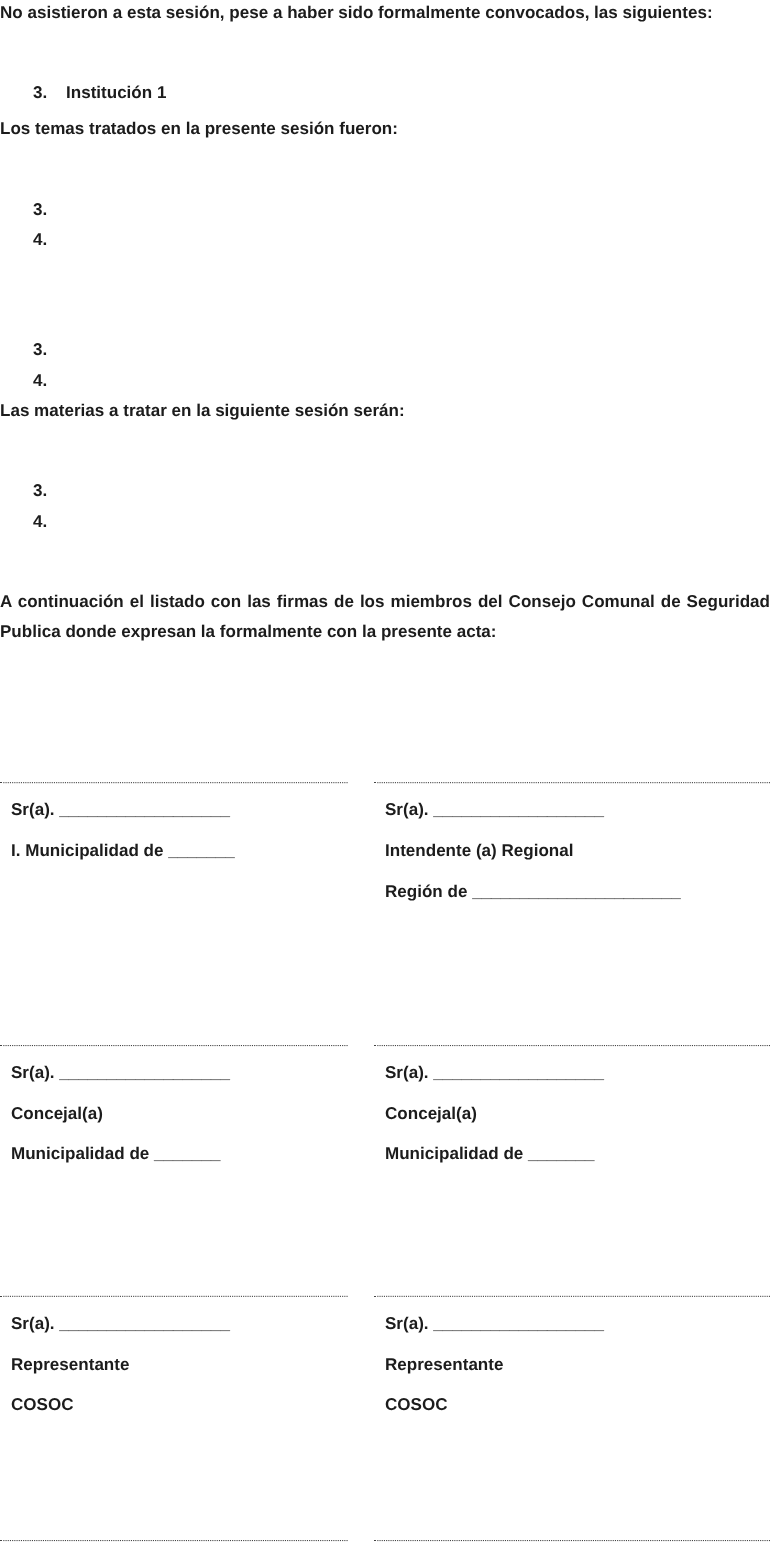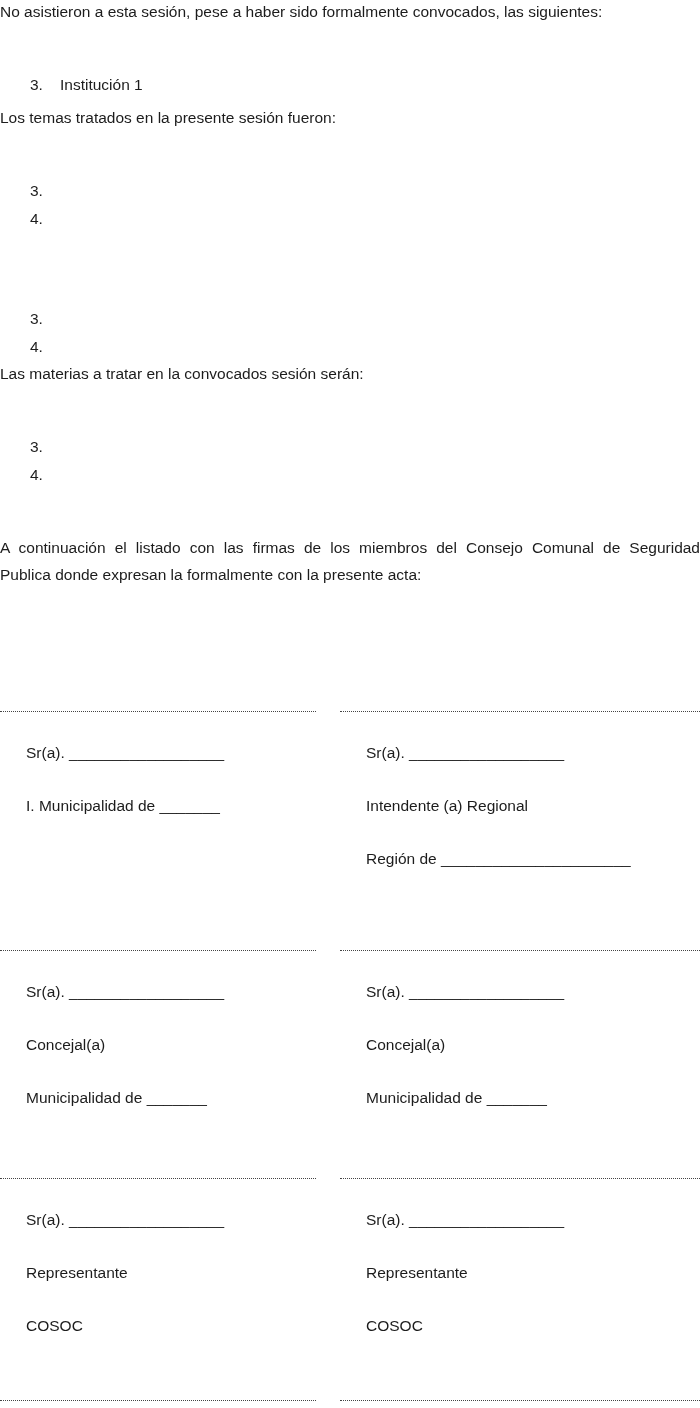--- a/index.html
+++ b/index.html
@@ -9,20 +9,21 @@
   }
   .page {
     position: relative;
     width: 700px;
     height: 1408px;
     background: #ffffff;
     overflow: hidden;
     font-family: "Liberation Sans", sans-serif;
     font-size: 15.5px;
     color: #1c1c1c;
+    font-weight: bold;
   }
   .para {
     position: absolute;
     left: 0;
     width: 700px;
     margin: 0;
     line-height: 21px;
     white-space: pre-wrap;
   }
   .para.wide {
@@ -57,21 +58,21 @@
   .sig-col {
     box-sizing: border-box;
     width: 316px;
     border-top: 1px dotted #444444;
     padding: 6px 0 0 10px;
   }
   .sig-col.right {
     width: 360px;
   }
   .sig-line {
-    margin: 16px;
+    margin: 0;
     line-height: 37px;
     white-space: pre;
   }
   .sig-row.partial .sig-col {
     height: 8px;
     padding: 0;
   }
 </style>
 </head>
 <body>
@@ -87,21 +88,21 @@
   <div class="numlist" style="top:157px">
     <div class="li"><span class="num">3.</span><span></span></div>
     <div class="li"><span class="num">4.</span><span></span></div>
   </div>
 
   <div class="numlist" style="top:285px">
     <div class="li"><span class="num">3.</span><span></span></div>
     <div class="li"><span class="num">4.</span><span></span></div>
   </div>
 
-  <p class="para" style="top:363px">Las materias a tratar en la convocados sesión serán:</p>
+  <p class="para" style="top:363px">Las materias a tratar en la siguiente sesión serán:</p>
   <div class="numlist" style="top:413px">
     <div class="li"><span class="num">3.</span><span></span></div>
     <div class="li"><span class="num">4.</span><span></span></div>
   </div>
 
   <p class="para wide justify-line" style="top:534px">A continuación el listado con las firmas de los miembros del Consejo Comunal de Seguridad</p>
   <p class="para wide" style="top:561px">Publica donde expresan la formalmente con la presente acta:</p>
 
   <div class="sig-row" style="top:711px">
     <div class="sig-col">

